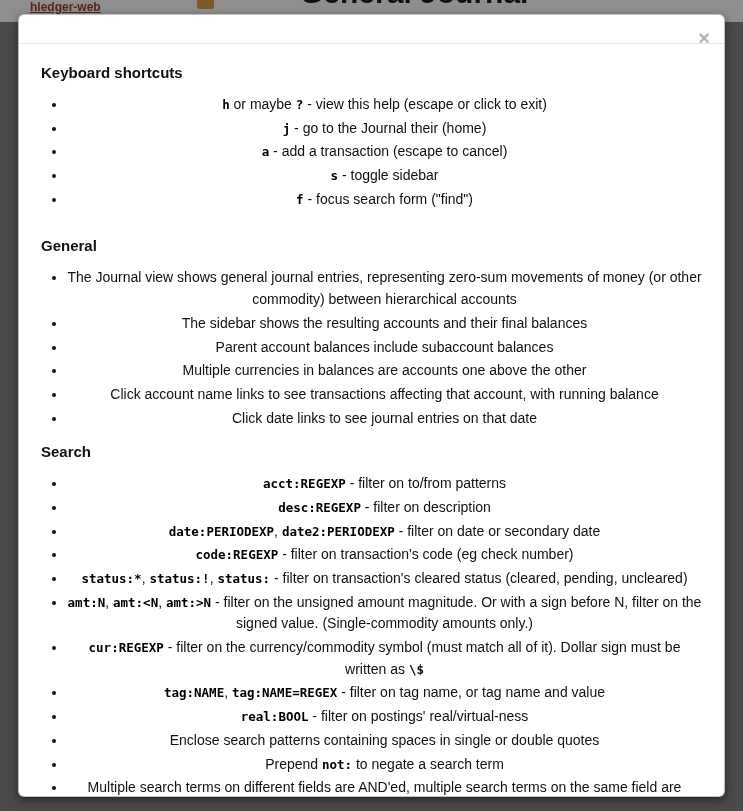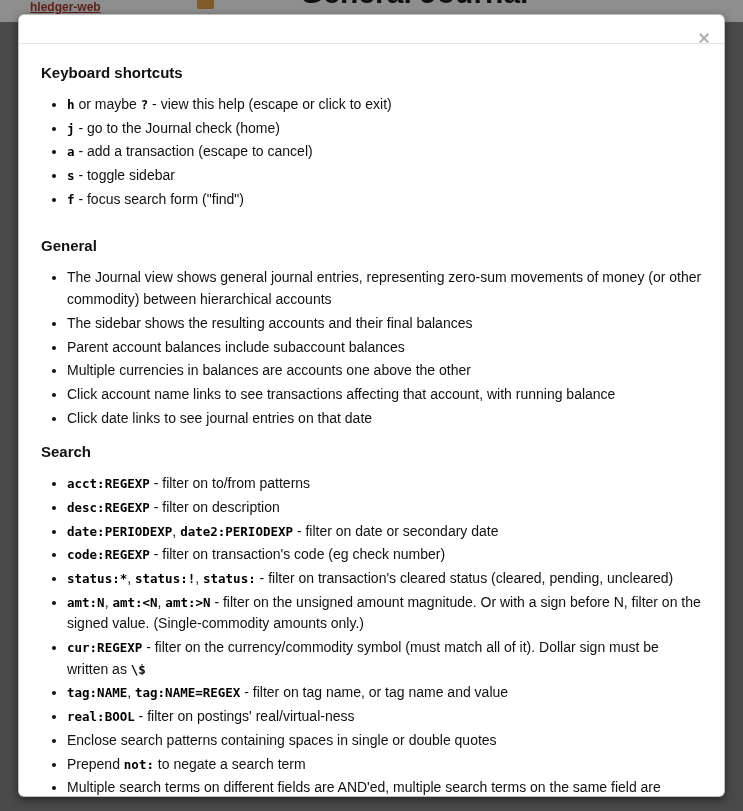--- a/index.html
+++ b/index.html
@@ -87,20 +87,21 @@
     margin: 0 0 13px 0;
   }
   .section-heading.mt { margin-top: 27px; }
 
   ul { margin: 0; padding-left: 26px; list-style: disc; }
   li {
     font-size: 14px;
     line-height: 1.55;
     color: #111111;
     margin-bottom: 2px;
+    text-align: center;
   }
   .code {
     font-family: "DejaVu Sans Mono", monospace;
     font-weight: bold;
     font-size: 12.5px;
     color: #000000;
   }
 </style>
 </head>
 <body>
@@ -115,21 +116,21 @@
 
 <div class="modal">
   <div class="modal-header">
     <button class="close">×</button>
   </div>
   <div class="modal-body">
     <div class="col">
       <p class="section-heading">Keyboard shortcuts</p>
       <ul>
           <li><span class="code">h</span><span> or maybe </span><span class="code">?</span><span> - view this help (escape or click to exit)</span></li>
-          <li><span class="code">j</span><span> - go to the Journal check (home)</span></li>
+          <li><span class="code">j</span><span> - go to the Journal their (home)</span></li>
           <li><span class="code">a</span><span> - add a transaction (escape to cancel)</span></li>
           <li><span class="code">s</span><span> - toggle sidebar</span></li>
           <li><span class="code">f</span><span> - focus search form ("find")</span></li>
         </ul>
       <p class="section-heading mt">General</p>
       <ul>
           <li><span>The Journal view shows general journal entries, representing zero-sum movements of money (or other commodity) between hierarchical accounts</span></li>
           <li><span>The sidebar shows the resulting accounts and their final balances</span></li>
           <li><span>Parent account balances include subaccount balances</span></li>
           <li><span>Multiple currencies in balances are accounts one above the other</span></li>

